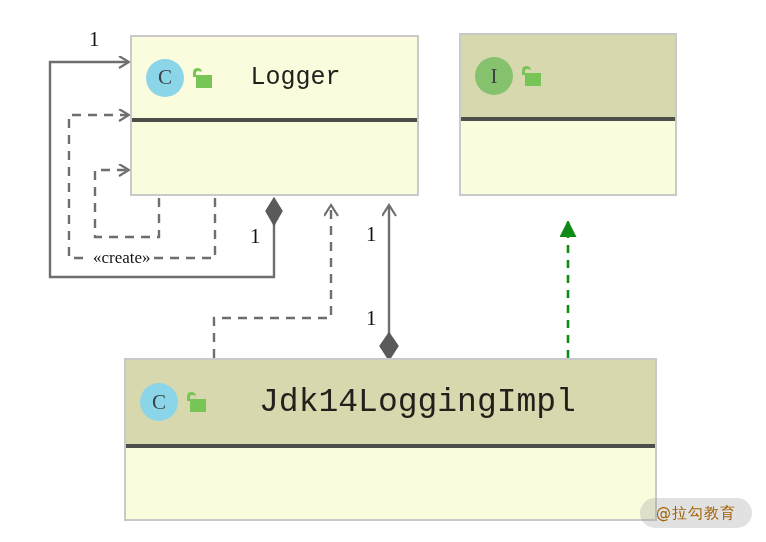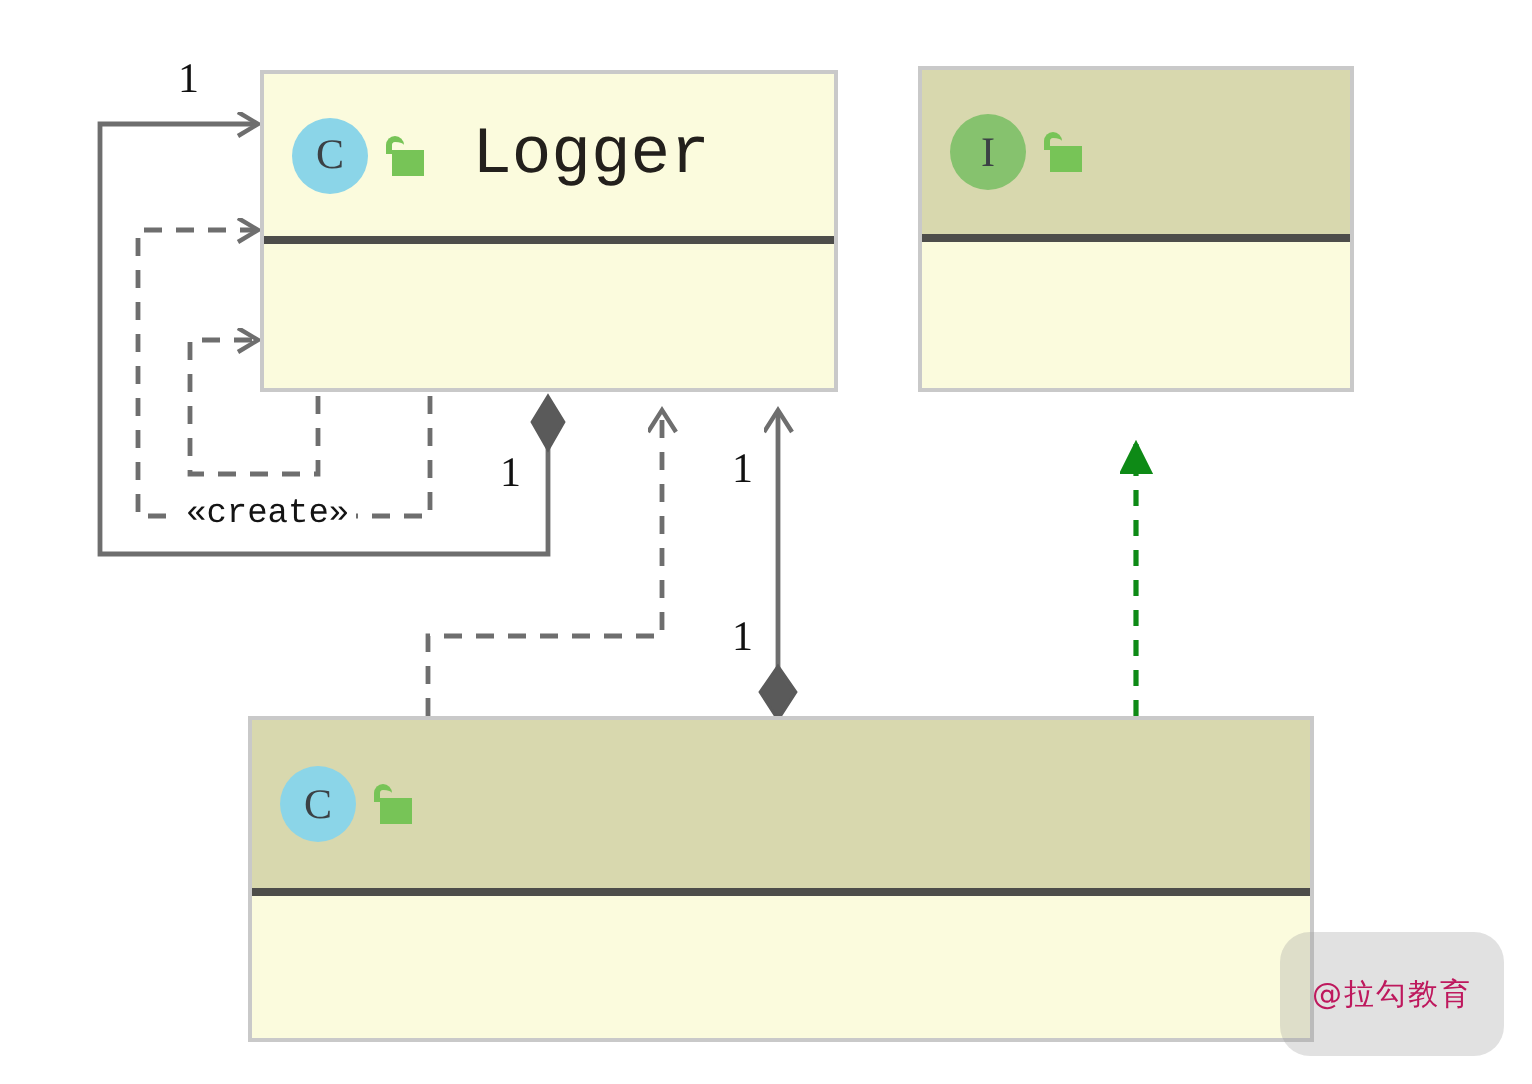--- a/index.html
+++ b/index.html
@@ -108,40 +108,40 @@
     position: absolute;
     font-family: "Liberation Serif", serif;
     color: #111111;
     white-space: nowrap;
     z-index: 7;
   }
   .mult-label {
     font-size: 21px;
   }
   .stereo-label {
-    font-family: Liberation Mono, monospace;
+    font-family: Liberation Serif, serif;
     font-size: 17px;
     color: #141414;
     background: #ffffff;
     padding: 0 3px;
   }
 
   
   #watermark {
     position: absolute;
     right: 14px;
     bottom: 14px;
     height: 30px;
-    padding: 16px 16px;
+    padding: 0 16px;
     display: flex;
     align-items: center;
     justify-content: center;
     border-radius: 15px;
     background: rgba(155,155,155,0.30);
-    color: #be185d;
+    color: #a16207;
     font-size: 15px;
     font-family: "DejaVu Sans", sans-serif;
     letter-spacing: 1px;
     z-index: 9;
   }
 </style>
 </head>
 <body>
 
 <div id="stage">
@@ -197,21 +197,21 @@
 
   <div class="edge-label stereo-label" style="left:90px; top:248px;">«create»</div>
 
   <div class="uml-class" id="box-logger" style="left:130px; top:35px; width:289px; height:161px;">
     <div class="uml-header tint-plain" style="height:85px; padding:0 14px;">
       <div class="type-badge class-badge">C</div>
       <div class="lock-icon">
         <div class="lock-shackle"></div>
         <div class="lock-body"></div>
       </div>
-      <div class="uml-name" style="font-size:33px; padding-right:26px;">Logger</div>
+      <div class="uml-name" style="font-size:25px; padding-right:26px;">Logger</div>
     </div>
     <div class="uml-body" style="height:72px;"></div>
   </div>
 
   <div class="uml-class" id="box-log" style="left:459px; top:33px; width:218px; height:163px;">
     <div class="uml-header tint-olive" style="height:86px; padding:0 14px;">
       <div class="type-badge iface-badge">I</div>
       <div class="lock-icon">
         <div class="lock-shackle"></div>
         <div class="lock-body"></div>
@@ -220,19 +220,20 @@
     <div class="uml-body" style="height:73px;"></div>
   </div>
 
   <div class="uml-class" id="box-jdk14" style="left:124px; top:358px; width:533px; height:163px;">
     <div class="uml-header tint-olive" style="height:88px; padding:0 14px;">
       <div class="type-badge class-badge">C</div>
       <div class="lock-icon">
         <div class="lock-shackle"></div>
         <div class="lock-body"></div>
       </div>
+      <div class="uml-name" style="font-size:33px; padding-right:14px;">Jdk14LoggingImpl</div>
     </div>
     <div class="uml-body" style="height:71px;"></div>
   </div>
 
   <div id="watermark">@拉勾教育</div>
 
 </div>
 
 </body></html>

